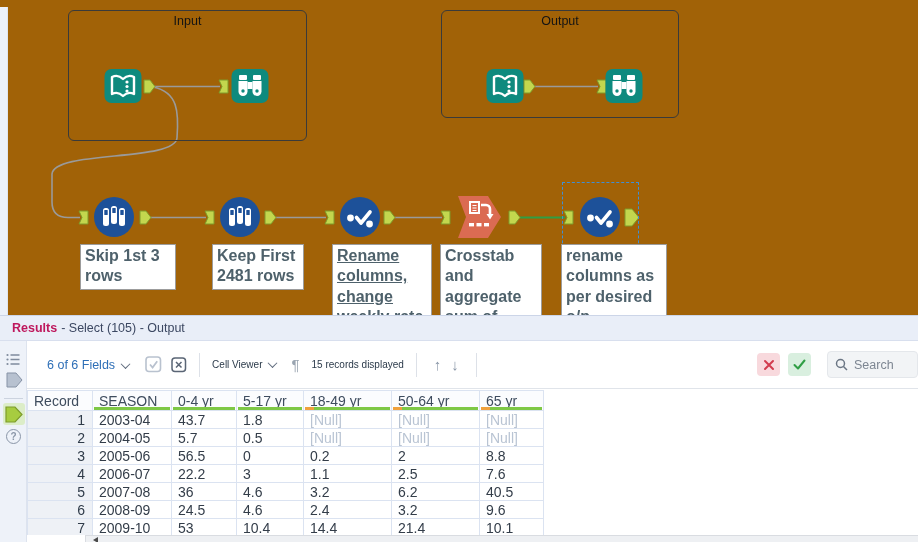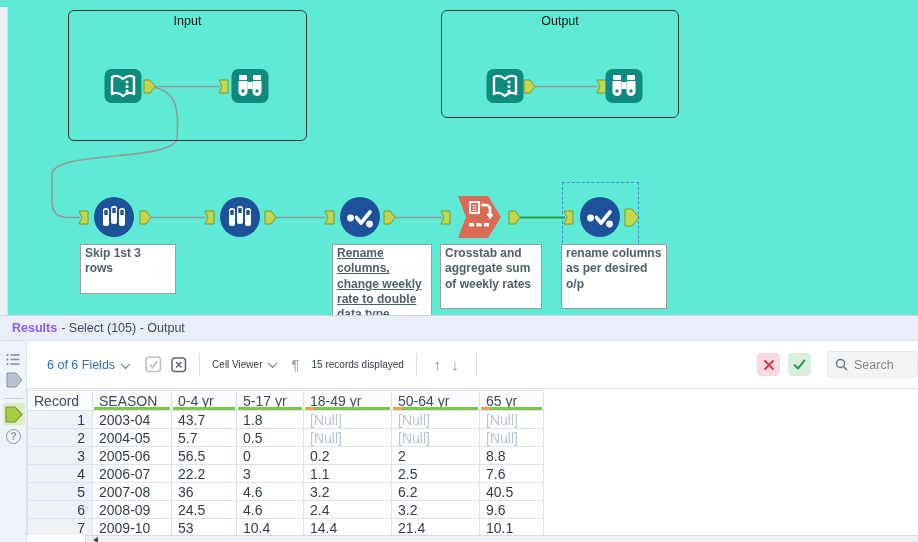--- a/index.html
+++ b/index.html
@@ -5,41 +5,41 @@
   * { margin:0; padding:0; box-sizing:border-box; }
   html,body { width:918px; height:542px; overflow:hidden; background:#fff;
     font-family:"Liberation Sans","DejaVu Sans",sans-serif; }
   .abs { position:absolute; }
   #stage { position:relative; width:918px; height:542px; background:#fff; }
 
   
   .tab-seg { position:absolute; top:0; height:7px; background:#f2f5fb; border:1px solid #e3e8f1; border-top:none; }
 
   
-  #canvas { position:absolute; left:0; top:0; width:918px; height:315px; background:#5eead4; }
+  #canvas { position:absolute; left:0; top:0; width:918px; height:315px; background:#a16207; }
   .canvas-strip { position:absolute; left:0; top:7px; width:8px; height:308px; background:#ecf1fa; border-right:1px solid #dfe5f0; }
   .container-box { position:absolute; border:1.6px solid #3a3a3a; border-radius:6px; background:transparent; }
   .container-label { position:absolute; top:3px; left:0; right:0; text-align:center; font-size:12.5px; color:#141414; }
   .tool { position:absolute; }
   .selection-box { position:absolute; border:1.6px dashed #3f8fd4; background:transparent; }
   .annot { position:absolute; background:#fff; border:1px solid #9c9c9c; color:#4e616b;
-    font-size:12px; font-weight:bold; line-height:1.28; padding:1px 4px 16px 4px; }
+    font-size:16px; font-weight:bold; line-height:1.28; padding:1px 4px 2px 4px; }
   .wire { fill:none; stroke:#9a9a9a; stroke-width:1.6; }
   .wire-green { stroke:var(--selected_wire,#2f9e44); stroke-width:2.2; }
   .a-in, .a-out { fill:var(--anchor_green,#c3d74e); stroke:#7f9a2a; stroke-width:1; }
   .f-teal { fill:var(--teal,#0e8a7e); }
   .f-blue { fill:var(--tool_blue,#1d5199); }
   .f-orange { fill:var(--crosstab_orange,#db6b52); }
 
   
   #results { position:absolute; left:0; top:315px; width:918px; height:227px; background:#fff; }
   .res-header { position:absolute; left:0; top:0; width:918px; height:26px; background:#e9eef8;
     border-top:1px solid #ccd5e8; border-bottom:1px solid #d8dfee; line-height:25px;
     padding-left:12px; font-size:12.5px; color:#3c4862; }
-  .res-header b { color:#8b5cf6; margin-right:4px; }
+  .res-header b { color:#be185d; margin-right:4px; }
 
   .left-strip { position:absolute; left:0; top:26px; width:27px; height:201px; background:#eef2f9; border-right:1px solid #dde3ee; }
   .ls-icon { position:absolute; left:6px; }
   .ls-div { position:absolute; left:4px; width:19px; border-top:1px solid #ccd3df; }
   .ls-hl { position:absolute; left:3px; width:22px; height:22px; background:#dcedc8; border-radius:3px; display:flex; align-items:center; justify-content:center; }
   .help-circ { position:absolute; left:6px; width:15px; height:15px; border:1.3px solid #8a96a8; border-radius:50%;
     color:#8a96a8; font-size:10px; font-weight:bold; text-align:center; line-height:13px; }
 
   .res-toolbar { position:absolute; left:27px; top:26px; width:891px; height:48px; background:#fff;
     border-bottom:1px solid #e0e4ea; display:flex; align-items:center; padding-left:20px; }
@@ -220,20 +220,21 @@
     <div class="tool" style="left:579px;top:196px;">
       <svg width="42" height="42" viewBox="0 0 42 42">
         <circle class="f-blue" cx="21" cy="21" r="20"></circle>
         <circle cx="11.5" cy="22" r="3.4" fill="#fff"></circle>
         <path d="M17.5 21.5 l4.5 5.5 l9 -11" stroke="#fff" stroke-width="3.6" fill="none" stroke-linecap="round" stroke-linejoin="round"></path>
         <circle cx="30.5" cy="28" r="3.4" fill="#fff"></circle>
       </svg>
     </div>
 
     <div class="annot" style="left:80px;top:244px;width:96px;">Skip 1st 3 rows</div>
+    <div class="annot" style="left:212px;top:244px;width:92px;">Keep First 2481 rows</div>
     <div class="annot" style="left:332px;top:244px;width:100px;text-decoration:underline;">Rename columns, change weekly rate to double data type</div>
     <div class="annot" style="left:440px;top:244px;width:102px;">Crosstab and aggregate sum of weekly rates</div>
     <div class="annot" style="left:561px;top:244px;width:106px;">rename columns as per desired o/p</div>
   </div>
 
   <div id="results">
     <div class="res-header">
       <b>Results</b><span>- Select (105) - Output</span>
     </div>
 

